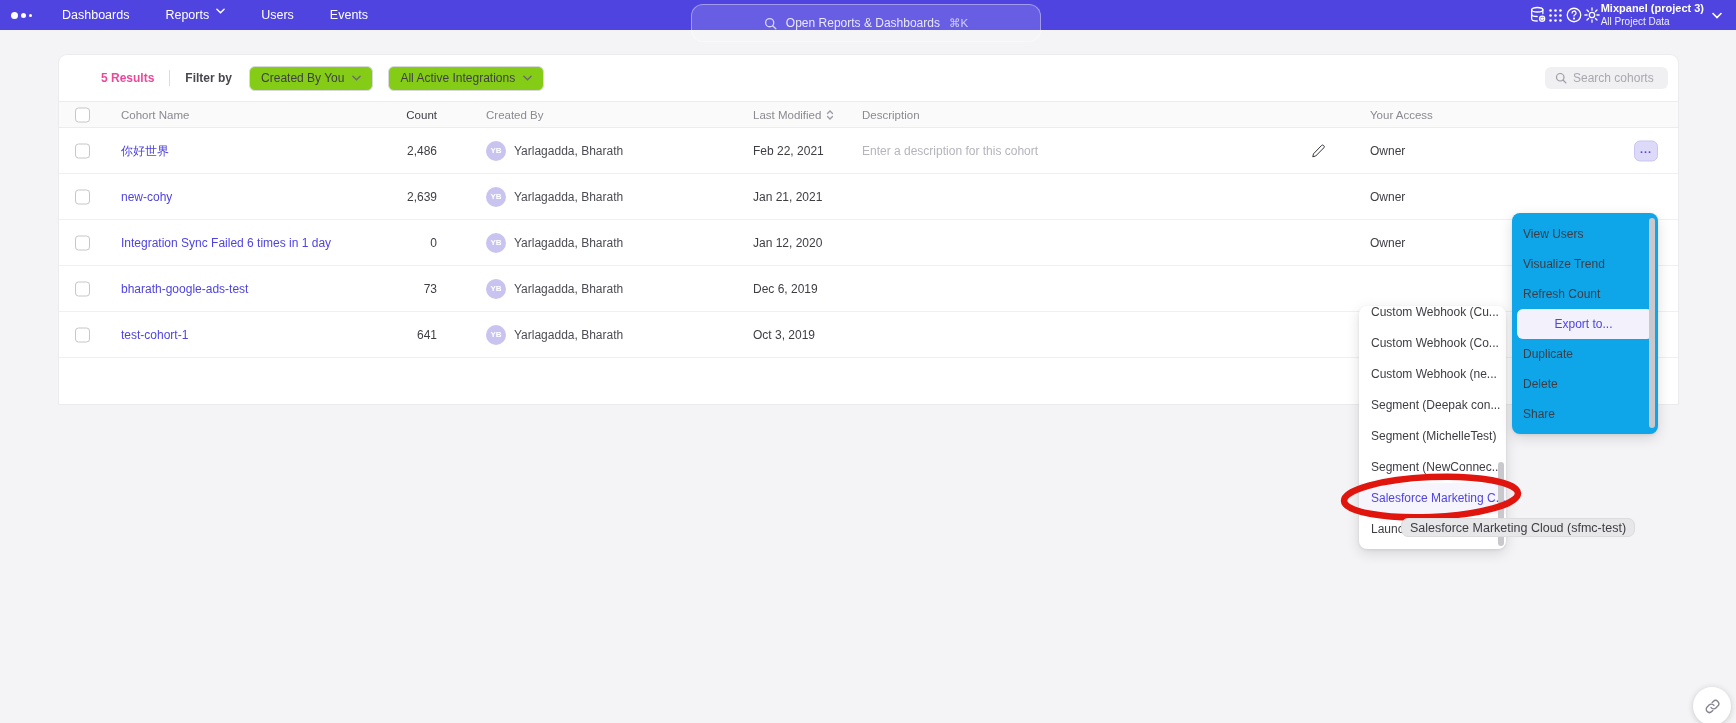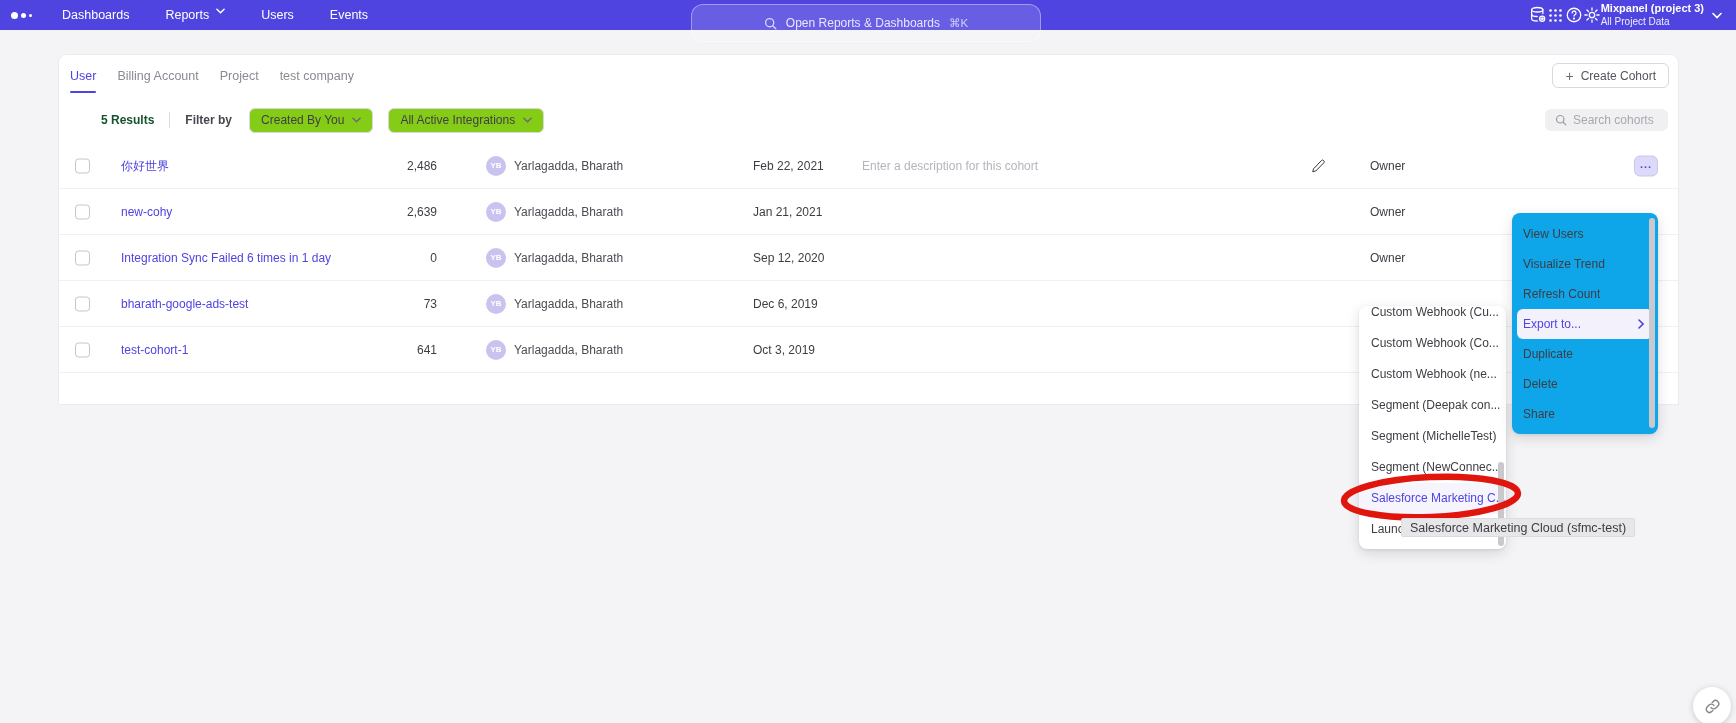--- a/index.html
+++ b/index.html
@@ -35,21 +35,21 @@
     border-radius:8px 8px 0 0; box-shadow:0 0 0 1px #ebebee; z-index:1;}
   .tabs{ position:relative; height:42px; display:flex; align-items:center; gap:21px; padding-left:11px;}
   .tab{ font-size:12.5px; color:#8a8a92; cursor:pointer; position:relative; height:42px; line-height:42px;}
   .tab.active{ color:#4f44e0;}
   .tab.active::after{ content:""; position:absolute; left:0; right:0; bottom:4px; height:2px; background:#4f44e0; border-radius:1px;}
   .create-btn{ position:absolute; right:9px; top:8px; height:25px; padding:0 12px; border:1px solid #d8d8dd;
     border-radius:6px; background:#fff; display:flex; align-items:center; gap:7px; font-size:12px; color:#55555d; cursor:pointer;}
   .create-btn .plus{ font-size:14px; color:#6b6b73; line-height:1;}
   
   .filters{ position:relative; height:46px; display:flex; align-items:center; padding-left:42px;}
-  .results{ font-weight:bold; color:#14532d;}
+  .results{ font-weight:bold; color:#ec4899;}
   .vdivider{ width:1px; height:16px; background:#dcdce0; margin:0 15px;}
   .filter-by{ font-weight:bold; color:#47474f; margin-right:17px;}
   .drop-btn{ height:25px; padding:0 11px; border:1px solid #d8d8dd; border-radius:6px; background:#84cc16;
     display:flex; align-items:center; gap:8px; font-size:12px; color:#3f3f46; margin-right:15px; cursor:pointer;}
   .cohort-search{ position:absolute; right:10px; top:12px; width:123px; height:22px; background:#f0f0f3;
     border-radius:6px; display:flex; align-items:center; gap:6px; padding-left:10px; color:#a7a7af; cursor:text;}
   
   .thead{ position:relative; height:27px; background:#fafafb; border-top:1px solid #ececf0; border-bottom:1px solid #ececf0;
     font-size:11.5px; color:#8a8a90;}
   .thead > div{ position:absolute; top:50%; transform:translateY(-50%);}
@@ -68,34 +68,34 @@
   .c-access{ left:1311px;}
   .more-btn{ left:1575px; width:24px; height:21px; border-radius:6px; background:#dcdaf8; border:1px solid #c9c5f2;
     display:flex; align-items:center; justify-content:center; cursor:pointer;}
   .more-btn span{ color:#4f44e0; font-weight:bold; font-size:11px; letter-spacing:1px; line-height:0; margin-top:-4px;}
   .sort-icon{ display:inline-block; margin-left:5px; vertical-align:-1px;}
   
   .menu{ position:absolute; left:1512px; top:213px; width:146px; height:221px; background:#0ea5e9; border-radius:8px;
     box-shadow:0 1px 3px rgba(0,0,0,0.08), 0 4px 14px rgba(0,0,0,0.13); padding-top:6px; z-index:30;}
   .menu-item{ height:30px; line-height:30px; padding-left:11px; font-size:12px; color:#3d3d44; cursor:pointer; white-space:nowrap;}
   .menu-item.highlight{ margin:0 5px; padding-left:6px; background:#f3f2fc; border-radius:6px; color:#4f44e0;
-    display:flex; align-items:center; justify-content:space-between; padding-right:9px;}
+    display:flex; align-items:center; justify-content:space-between; padding-right:9px;flex-direction:column;}
   .menu-scroll{ position:absolute; right:3px; top:5px; width:6px; height:210px; background:#c9c9cd; border-radius:3px; cursor:pointer;}
   
   .submenu{ position:absolute; left:1359px; top:306px; width:147px; height:243px; background:#fff; border-radius:8px;
     box-shadow:0 1px 3px rgba(0,0,0,0.08), 0 4px 14px rgba(0,0,0,0.13); overflow:hidden; z-index:25;}
   .submenu-list{ margin-top:-9px;}
   .submenu-item{ height:31px; line-height:31px; padding-left:12px; font-size:12px; color:#3d3d44; white-space:nowrap;
     overflow:hidden; cursor:pointer;}
   .submenu-item.highlight{ color:#4f44e0; background:#f6f5fd;}
   .submenu-scroll{ position:absolute; right:2px; top:156px; width:6px; height:84px; background:#c9c9cd; border-radius:3px; cursor:pointer;}
   
   .red-annotation{ position:absolute; left:1336px; top:471px; width:190px; height:52px; z-index:40; pointer-events:none;}
   .tooltip{ position:absolute; left:1401px; top:518px; height:19px; line-height:19px; padding:0 8px;
-    background:#e7e7e9; border:1px solid #dcdcde; color:#3c3c42; font-size:12.5px; border-radius:2px;
+    background:#e7e7e9; border:1px solid #dcdcde; color:#3c3c42; font-size:12.5px; border-radius:7px;
     white-space:nowrap; z-index:50;}
   .fab{ position:absolute; left:1693px; top:687px; width:38px; height:38px; border-radius:50%; background:#fff;
     box-shadow:0 1px 6px rgba(0,0,0,0.18); display:flex; align-items:center; justify-content:center; z-index:10; cursor:pointer;}
   svg{ display:block;}
 </style>
 </head>
 <body>
 
 <div class="topnav">
   <div class="logo">
@@ -172,30 +172,20 @@
       </div>
       <svg width="10" height="7" viewBox="0 0 10 6" fill="none" stroke="#fff" stroke-width="1.6" stroke-linecap="round">
           <path d="M1 1l4 4 4-4"></path>
         </svg>
     </div>
   </div>
 </div>
 
 <div class="card">
 
-  <div class="tabs">
-    <div class="tab active">User</div>
-    <div class="tab">Billing Account</div>
-    <div class="tab">Project</div>
-    <div class="tab">test company</div>
-    <div class="create-btn">
-      <span class="plus">+</span>
-      <span>Create Cohort</span>
-    </div>
-  </div>
 
   <div class="filters">
     <span class="results">5 Results</span>
     <span class="vdivider"></span>
     <span class="filter-by">Filter by</span>
     <div class="drop-btn">
       <span>Created By You</span>
       <svg width="9" height="6" viewBox="0 0 10 6" fill="none" stroke="#6b6b73" stroke-width="1.6" stroke-linecap="round">
           <path d="M1 1l4 4 4-4"></path>
         </svg>
@@ -208,20 +198,36 @@
     </div>
     <div class="cohort-search">
       <svg width="12" height="12" viewBox="0 0 16 16" fill="none" stroke="#9b9ba3" stroke-width="1.6" stroke-linecap="round">
           <circle cx="7" cy="7" r="5"></circle>
           <path d="M11 11l3.5 3.5"></path>
         </svg>
       <span>Search cohorts</span>
     </div>
   </div>
 
+  <div class="thead">
+    <div class="c-check">
+        <span class="checkbox"></span>
+      </div>
+    <div class="c-name" style="color:#8a8a90;">Cohort Name</div>
+    <div class="c-count">Count</div>
+    <div class="c-creator" style="color:#8a8a90;">Created By</div>
+    <div class="c-modified">
+      <span>Last Modified</span><span class="sort-icon"><svg width="8" height="10" viewBox="0 0 8 10" fill="none" stroke="#9b9ba3" stroke-width="1.3" stroke-linecap="round">
+            <path d="M1.5 3.5L4 1l2.5 2.5"></path>
+            <path d="M1.5 6.5L4 9l2.5-2.5"></path>
+          </svg></span>
+    </div>
+    <div class="c-desc" style="color:#8a8a90;">Description</div>
+    <div class="c-access" style="color:#8a8a90;">Your Access</div>
+  </div>
 
   <div class="trow">
     <div class="c-check">
         <span class="checkbox"></span>
       </div>
     <div class="c-name">你好世界</div>
     <div class="c-count">2,486</div>
     <div class="c-creator">
       <span class="avatar">YB</span>
       <span>Yarlagadda, Bharath</span>
@@ -256,21 +262,21 @@
   <div class="trow">
     <div class="c-check">
         <span class="checkbox"></span>
       </div>
     <div class="c-name">Integration Sync Failed 6 times in 1 day</div>
     <div class="c-count">0</div>
     <div class="c-creator">
       <span class="avatar">YB</span>
       <span>Yarlagadda, Bharath</span>
     </div>
-    <div class="c-modified">Sep 12, 2020</div>
+    <div class="c-modified">Jan 12, 2020</div>
     <div class="c-access">Owner</div>
   </div>
 
   <div class="trow">
     <div class="c-check">
         <span class="checkbox"></span>
       </div>
     <div class="c-name">bharath-google-ads-test</div>
     <div class="c-count">73</div>
     <div class="c-creator">

